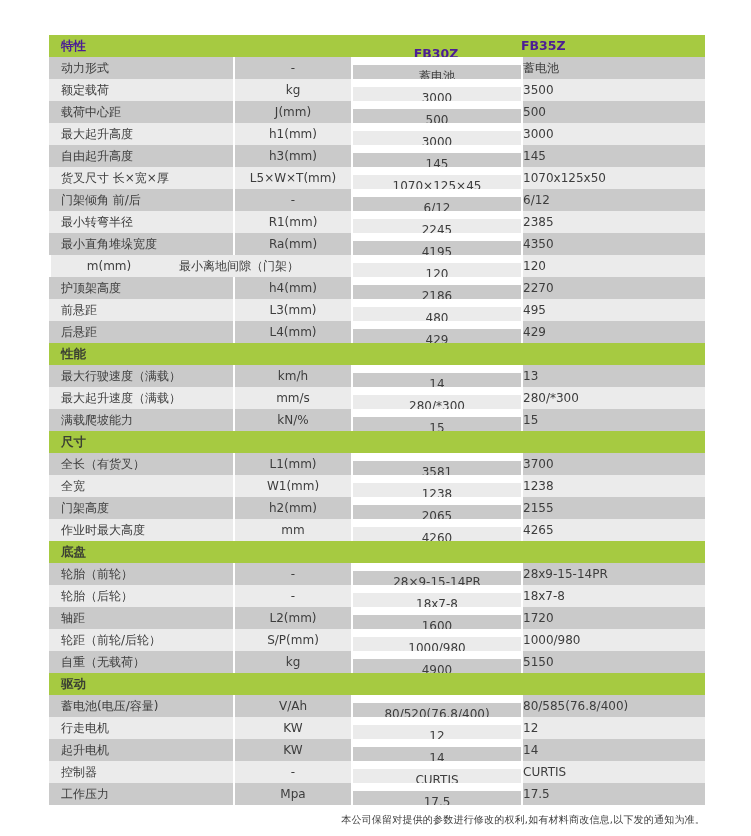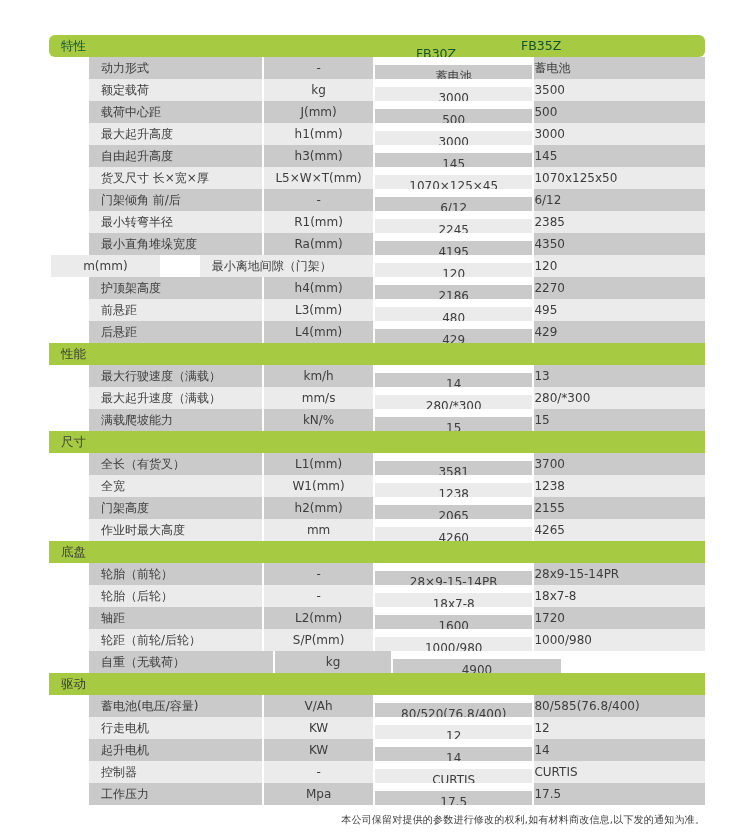--- a/index.html
+++ b/index.html
@@ -19,40 +19,39 @@
     width: 656px;
   }
   .row {
     display: flex;
     height: 22px;
     line-height: 22px;
     background: #ffffff;
     font-size: 12px;
   }
   .cell { overflow: hidden; white-space: nowrap; }
-  .c1 { width: 184px; padding-left: 12px; box-sizing: border-box; text-align: left; margin-left: 40px; }
+  .c1 { width: 184px; padding-left: 12px; box-sizing: border-box; text-align: left; }
   .c2 { width: 116px; margin-left: 2px; text-align: center; }
   .c3 { width: 168px; margin-left: 2px; text-align: center; margin-top: 8px; }
   .c4 { width: 182px; margin-left: 2px; }
   .header-row {
     background: var(--green, #a6ca41);
-    font-weight: 400;
+    font-weight: 700;
     font-size: 12.5px;
-    color: #14532d;
-    border-radius: 6px;
+    color: #4c1d95;
   }
   .header-row .cell { margin-left: 0; }
   .header-row .c2 { width: 118px; }
   .header-row .c3 { width: 170px; }
   .header-row .c4 { width: 184px; }
   .section-bar {
     height: 22px;
     line-height: 22px;
     background: var(--green, #a6ca41);
-    font-weight: 400;
+    font-weight: 700;
     font-size: 12.5px;
     color: #3b4033;
     padding-left: 12px;
     box-sizing: border-box;
   }
   .data-row.dark .cell { background: var(--row-dark, #cacaca); }
   .data-row.light .cell { background: var(--row-light, #ebebeb); }
   .footer-note {
     position: absolute;
     right: 46px;
@@ -219,20 +218,21 @@
         <div class="row data-row light">
           <div class="cell c1">轮距（前轮/后轮）</div>
           <div class="cell c2">S/P(mm)</div>
           <div class="cell c3">1000/980</div>
           <div class="cell c4">1000/980</div>
         </div>
         <div class="row data-row dark">
           <div class="cell c1">自重（无载荷）</div>
           <div class="cell c2">kg</div>
           <div class="cell c3">4900</div>
+          <div class="cell c4">5150</div>
         </div>
         <div class="section-bar">驱动</div>
         <div class="row data-row dark">
           <div class="cell c1">蓄电池(电压/容量)</div>
           <div class="cell c2">V/Ah</div>
           <div class="cell c3">80/520(76.8/400)</div>
           <div class="cell c4">80/585(76.8/400)</div>
         </div>
         <div class="row data-row light">
           <div class="cell c1">行走电机</div>

